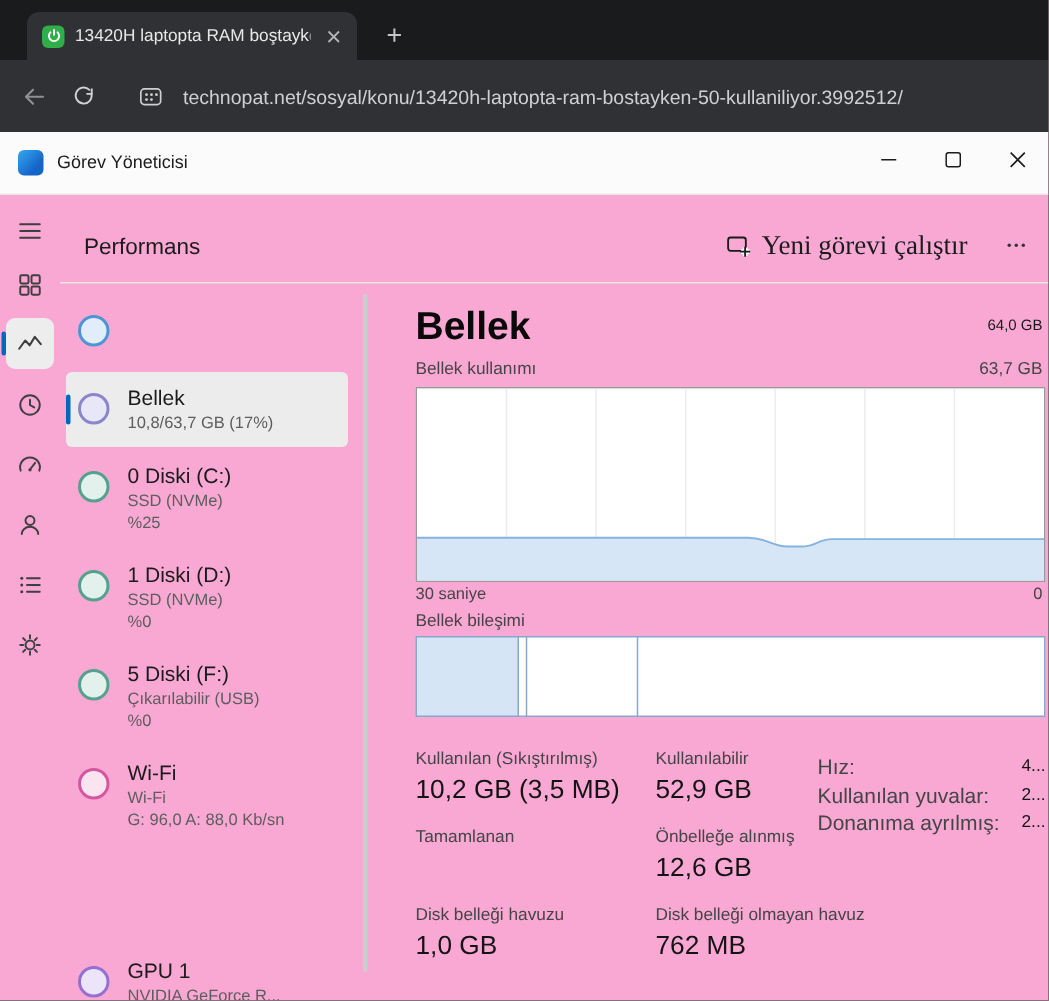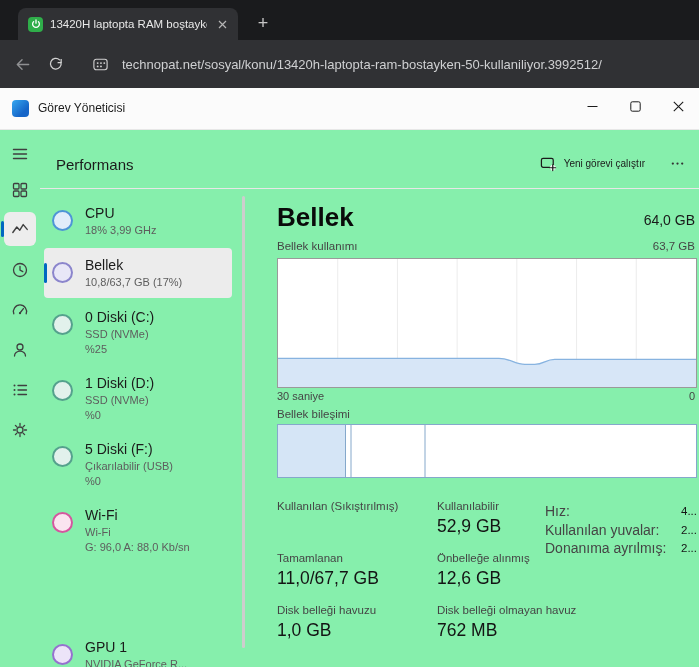--- a/index.html
+++ b/index.html
@@ -18,41 +18,41 @@
                color:#b5b5b5; font-size:12px; border-radius:4px; }
   .newtab { position:absolute; left:250px; top:10px; width:26px; height:26px; color:#c6c6c6;
             font-size:18px; display:flex; align-items:center; justify-content:center; border-radius:5px; }
   .navbar { position:absolute; left:0; top:40px; width:699px; height:48px; background:#303134;
             display:flex; align-items:center; }
   .nav-ico { width:28px; height:28px; display:flex; align-items:center; justify-content:center;
              border-radius:5px; flex:0 0 auto; }
   .url { font-size:13px; color:#cfd0d2; white-space:nowrap; overflow:hidden; margin-left:8px; }
 
   
-  .tmwin { position:absolute; left:0; top:88px; width:699px; height:579px; background:#86efac; }
+  .tmwin { position:absolute; left:0; top:88px; width:699px; height:579px; background:#f9a8d4; }
   .titlebar { position:absolute; left:0; top:0; width:699px; height:42px; background:#fbfbfb;
               border-bottom:1px solid #e7e7e7; }
   .tm-ico { position:absolute; left:12px; top:12px; width:17px; height:17px; border-radius:4px;
             background:linear-gradient(135deg,#36a8f0 0%,#1565c8 70%); }
   .tm-title { position:absolute; left:38px; top:13px; font-size:12px; color:#1b1b1b; }
   .winctl { position:absolute; top:0; width:42px; height:36px; display:flex; align-items:center; justify-content:center; }
   .winctl.min { right:86px; } .winctl.max { right:43px; } .winctl.cls { right:0; }
 
   
   .rail { position:absolute; left:0; top:43px; width:40px; height:536px; }
   .rail-item { position:absolute; left:0; width:40px; height:36px; display:flex; align-items:center; justify-content:center; }
   .rail-sel-bg { position:absolute; left:4px; width:32px; height:34px; background:#ededed; border-radius:6px; }
   .rail-pill { position:absolute; left:1px; width:3px; height:16px; background:#0067c0; border-radius:2px; }
   .rail-item svg { position:relative; }
 
   
   .page-title { position:absolute; left:56px; top:68px; font-size:15px; font-weight:400; color:#1b1b1b; }
   .runtask { position:absolute; right:46px; top:60px; height:30px; display:flex; align-items:center; gap:7px;
              padding:0 8px; border-radius:5px; }
-  .runtask-label { font-size:10px; color:#1b1b1b; white-space:nowrap; }
+  .runtask-label { font-size:18px; color:#1b1b1b; white-space:nowrap;font-family:Liberation Serif, serif; }
   .morebtn { position:absolute; right:8px; top:62px; width:28px; height:26px; display:flex; align-items:center; justify-content:center; border-radius:5px; }
   .hdr-divider { position:absolute; left:40px; top:100px; width:659px; height:1px; background:#e7e7e7; }
 
   
   .plist { position:absolute; left:40px; top:100px; width:200px; height:479px; overflow:hidden; }
   .li { position:absolute; left:0; width:198px; display:flex; align-items:flex-start; padding:8px 0 0 12px; }
   .li-sel-bg { position:absolute; left:4px; right:6px; top:0; bottom:2px; background:#ececec; border-radius:4px; }
   .li-pill { position:absolute; left:4px; top:15px; width:3px; height:20px; background:#0067c0; border-radius:2px; }
   .dot { position:relative; width:21px; height:21px; border-radius:50%; border:2px solid; margin:6px 12px 0 0; flex:0 0 auto; }
   .d-cpu { border-color:#4e95d6; background:#e1edfa; }
@@ -61,21 +61,21 @@
   .d-wifi{ border-color:#d4579f; background:#fae4f0; }
   .d-gpu { border-color:#9571cf; background:#ece4f8; }
   .li-t { position:relative; }
   .li-name { font-size:14px; color:#1b1b1b; line-height:19px; }
   .li-sub { font-size:11px; color:#5d5d5d; line-height:15px; }
   .vscroll { position:absolute; left:242px; top:108px; width:3px; height:452px; background:#cdcdcd; border-radius:2px; }
 
   
   .main { position:absolute; left:277px; top:100px; width:420px; height:479px; }
   .m-title { position:absolute; left:0; top:14px; font-size:26px; font-weight:700; color:#0a0a0a; }
-  .m-total { position:absolute; right:2px; top:24px; font-size:14px; color:#191919; }
+  .m-total { position:absolute; right:2px; top:24px; font-size:10px; color:#191919; }
   .m-uselabel { position:absolute; left:0; top:52px; font-size:11.5px; color:#454545; }
   .m-usemax { position:absolute; right:2px; top:52px; font-size:11.5px; color:#454545; }
   .chart { position:absolute; left:0; top:70px; width:420px; height:130px; background:#fff; border:1px solid #9a9a9a; }
   .chart svg { display:block; width:100%; height:100%; }
   .m-time-l { position:absolute; left:0; top:202px; font-size:11px; color:#454545; }
   .m-time-r { position:absolute; right:2px; top:202px; font-size:11px; color:#454545; }
   .m-complabel { position:absolute; left:0; top:220px; font-size:11.5px; color:#454545; }
   .compbar { position:absolute; left:0; top:236px; width:420px; height:54px; }
   .compbar svg { display:block; width:100%; height:100%; }
 
@@ -232,24 +232,20 @@
           <circle cx="8" cy="8" r="1.2" fill="#333"></circle>
           <circle cx="13" cy="8" r="1.2" fill="#333"></circle>
         </svg>
     </div>
     <div class="hdr-divider"></div>
 
     <div class="plist">
 
       <div class="li" style="top:8px;height:52px">
         <span class="dot d-cpu"></span>
-        <div class="li-t">
-          <div class="li-name">CPU</div>
-          <div class="li-sub">18% 3,99 GHz</div>
-        </div>
       </div>
 
       <div class="li" style="top:60px;height:52px">
         <span class="li-sel-bg"></span>
         <span class="li-pill"></span>
         <span class="dot d-mem"></span>
         <div class="li-t">
           <div class="li-name">Bellek</div>
           <div class="li-sub">10,8/63,7 GB (17%)</div>
         </div>
@@ -326,25 +322,25 @@
       <div class="compbar">
         <svg viewBox="0 0 420 54" preserveAspectRatio="none">
           <rect x="0.5" y="0.5" width="419" height="53" fill="#ffffff" stroke="#85a8cb"></rect>
           <rect x="0.5" y="0.5" width="68" height="53" fill="#d5e5f6" stroke="#85a8cb"></rect>
           <path d="M74 0.5 V53.5 M148 0.5 V53.5" stroke="#85a8cb" stroke-width="1"></path>
         </svg>
       </div>
 
       <div class="stat-label" style="left:0;top:312px">Kullanılan (Sıkıştırılmış)</div>
       <div class="stat-label" style="left:160px;top:312px">Kullanılabilir</div>
+      <div class="stat-value" style="left:0;top:328px">10,2 GB (3,5 MB)</div>
       <div class="stat-value" style="left:160px;top:328px">52,9 GB</div>
 
       <div class="stat-label" style="left:0;top:364px">Tamamlanan</div>
       <div class="stat-label" style="left:160px;top:364px">Önbelleğe alınmış</div>
-      <div class="stat-value" style="left:0;top:380px">11,0/67,7 GB</div>
       <div class="stat-value" style="left:160px;top:380px">12,6 GB</div>
 
       <div class="stat-label" style="left:0;top:416px">Disk belleği havuzu</div>
       <div class="stat-label" style="left:160px;top:416px">Disk belleği olmayan havuz</div>
       <div class="stat-value" style="left:0;top:432px">1,0 GB</div>
       <div class="stat-value" style="left:160px;top:432px">762 MB</div>
 
       <div class="sidestats">
         <div class="ss-row">
           <span class="ss-label">Hız:</span>

